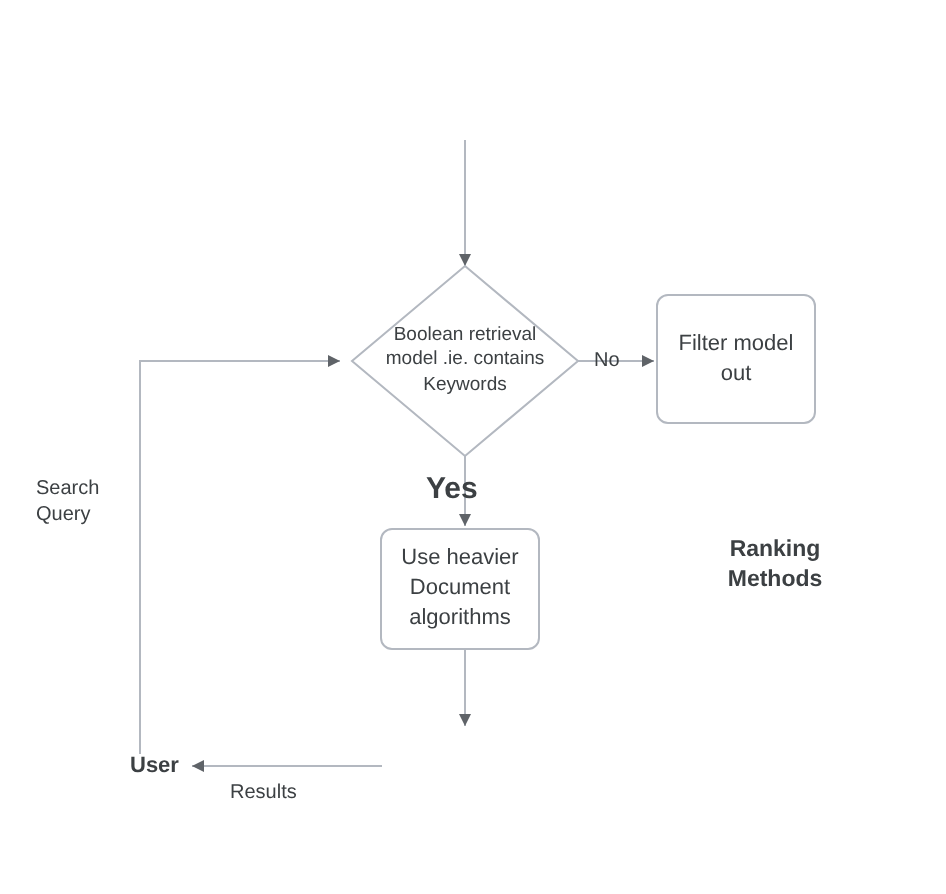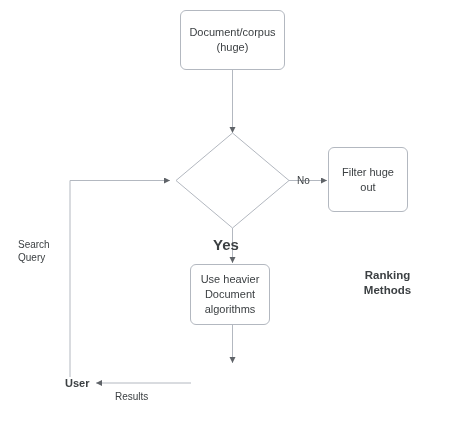--- a/index.html
+++ b/index.html
@@ -114,28 +114,29 @@
 
     <line x1="232.5" y1="325" x2="232.5" y2="363" stroke="#b3b8c0" stroke-width="1" marker-end="url(#arrow)"></line>
 
     <line x1="191" y1="383" x2="96" y2="383" stroke="#b3b8c0" stroke-width="1" marker-end="url(#arrow)"></line>
 
     <polyline points="70,377 70,180.5 170,180.5" fill="none" stroke="#b3b8c0" stroke-width="1" marker-end="url(#arrow)"></polyline>
 
     <polygon points="232.5,133 289,180.5 232.5,228 176,180.5" fill="#ffffff" stroke="#b3b8c0" stroke-width="1"></polygon>
   </svg>
 
-  <div class="node" style="left:180px; top:10px; width:105px; height:60px;">
-    <span style="white-space: pre-line;">Document/corpus
-(huge)</span>
+
+  <div class="diamond-wrap" style="left:176px; top:133px; width:113px; height:95px;">
+    <div class="diamond-label" style="white-space: pre-line;">Boolean retrieval
+model .ie. contains
+Keywords</div>
   </div>
 
-
   <div class="node" style="left:328px; top:147px; width:80px; height:65px;">
-    <span style="white-space: pre-line;">Filter huge
+    <span style="white-space: pre-line;">Filter model
 out</span>
   </div>
 
   <div class="node" style="left:190px; top:264px; width:80px; height:61px;">
     <span style="white-space: pre-line;">Use heavier
 Document
 algorithms</span>
   </div>
 
 

